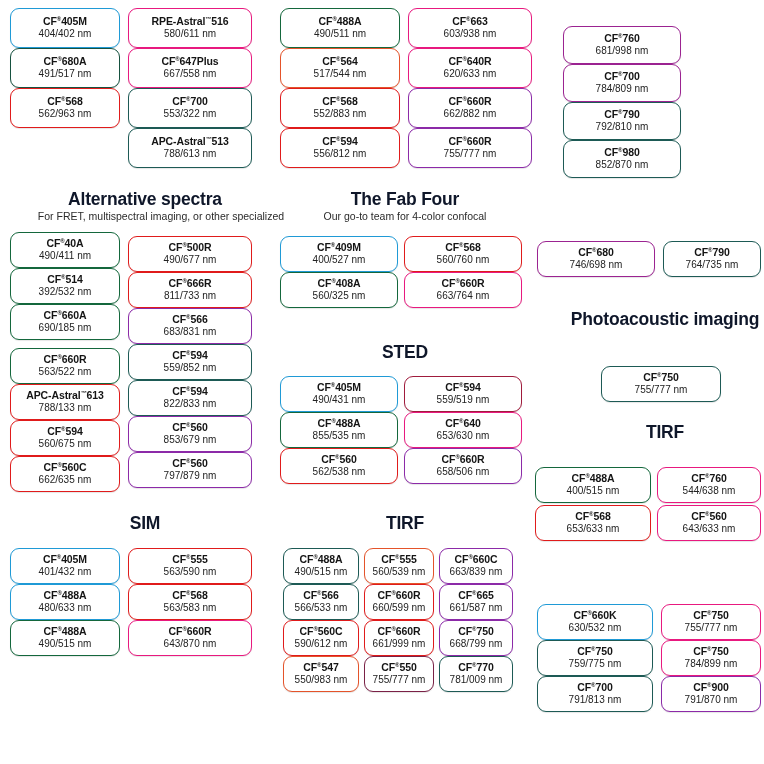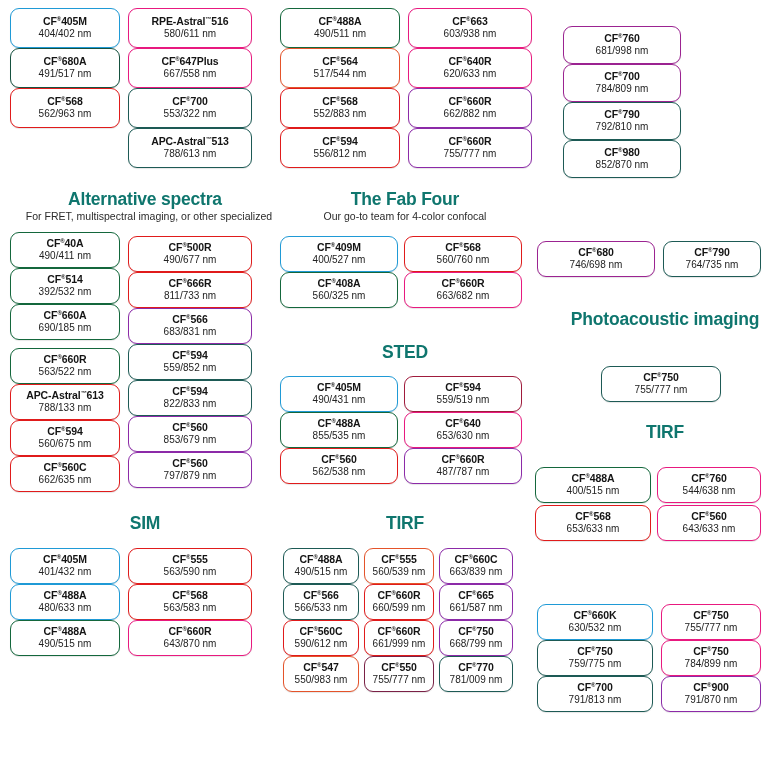--- a/index.html
+++ b/index.html
@@ -54,21 +54,21 @@
     font-size: 6px;
     vertical-align: super;
     line-height: 0;
   }
 
   
   .sec-title {
     position: absolute;
     font-size: 17.5px;
     font-weight: bold;
-    color: #0f766e;
+    color: #0f172a;
     text-align: center;
     letter-spacing: -0.2px;
     line-height: 1.12;
   }
   .sec-sub {
     position: absolute;
     font-size: 10.5px;
     color: #2b2b2b;
     text-align: center;
     white-space: nowrap;
@@ -148,21 +148,21 @@
     </div>
     <div class="card" style="left: 563px; top: 102px; width: 118px; height: 38px; border-color: rgb(29, 90, 85);">
       <div class="name">CF<sup>®</sup>790</div>
       <div class="wl">792/810 nm</div>
     </div>
     <div class="card" style="left: 563px; top: 140px; width: 118px; height: 38px; border-color: rgb(29, 90, 85);">
       <div class="name">CF<sup>®</sup>980</div>
       <div class="wl">852/870 nm</div>
     </div>
     <div class="sec-title" style="left: 8px; top: 190px; width: 274px;">Alternative spectra</div>
-    <div class="sec-sub" style="left: 12px; top: 210px; width: 274px;">For FRET, multispectral imaging, or other specialized</div>
+    <div class="sec-sub" style="left: 24px; top: 210px; width: 274px;">For FRET, multispectral imaging, or other specialized</div>
     <div class="card" style="left: 10px; top: 232px; width: 110px; height: 36px; border-color: rgb(20, 103, 60);">
       <div class="name">CF<sup>®</sup>40A</div>
       <div class="wl">490/411 nm</div>
     </div>
     <div class="card" style="left: 10px; top: 268px; width: 110px; height: 36px; border-color: rgb(20, 103, 60);">
       <div class="name">CF<sup>®</sup>514</div>
       <div class="wl">392/532 nm</div>
     </div>
     <div class="card" style="left: 10px; top: 304px; width: 110px; height: 36px; border-color: rgb(20, 103, 60);">
       <div class="name">CF<sup>®</sup>660A</div>
@@ -221,21 +221,21 @@
     <div class="card" style="left: 280px; top: 272px; width: 118px; height: 36px; border-color: rgb(20, 103, 60);">
       <div class="name">CF<sup>®</sup>408A</div>
       <div class="wl">560/325 nm</div>
     </div>
     <div class="card" style="left: 404px; top: 236px; width: 118px; height: 36px; border-color: rgb(224, 27, 27);">
       <div class="name">CF<sup>®</sup>568</div>
       <div class="wl">560/760 nm</div>
     </div>
     <div class="card" style="left: 404px; top: 272px; width: 118px; height: 36px; border-color: rgb(232, 25, 127);">
       <div class="name">CF<sup>®</sup>660R</div>
-      <div class="wl">663/682 nm</div>
+      <div class="wl">663/764 nm</div>
     </div>
     <div class="sec-title" style="left: 280px; top: 343px; width: 250px;">STED</div>
     <div class="card" style="left: 280px; top: 376px; width: 118px; height: 36px; border-color: rgb(31, 154, 214);">
       <div class="name">CF<sup>®</sup>405M</div>
       <div class="wl">490/431 nm</div>
     </div>
     <div class="card" style="left: 280px; top: 412px; width: 118px; height: 36px; border-color: rgb(20, 103, 60);">
       <div class="name">CF<sup>®</sup>488A</div>
       <div class="wl">855/535 nm</div>
     </div>
@@ -246,21 +246,21 @@
     <div class="card" style="left: 404px; top: 376px; width: 118px; height: 36px; border-color: rgb(160, 27, 60);">
       <div class="name">CF<sup>®</sup>594</div>
       <div class="wl">559/519 nm</div>
     </div>
     <div class="card" style="left: 404px; top: 412px; width: 118px; height: 36px; border-color: rgb(232, 25, 127);">
       <div class="name">CF<sup>®</sup>640</div>
       <div class="wl">653/630 nm</div>
     </div>
     <div class="card" style="left: 404px; top: 448px; width: 118px; height: 36px; border-color: rgb(140, 42, 168);">
       <div class="name">CF<sup>®</sup>660R</div>
-      <div class="wl">487/787 nm</div>
+      <div class="wl">658/506 nm</div>
     </div>
     <div class="sec-title" style="left: 8px; top: 514px; width: 274px;">SIM</div>
     <div class="card" style="left: 10px; top: 548px; width: 110px; height: 36px; border-color: rgb(31, 154, 214);">
       <div class="name">CF<sup>®</sup>405M</div>
       <div class="wl">401/432 nm</div>
     </div>
     <div class="card" style="left: 10px; top: 584px; width: 110px; height: 36px; border-color: rgb(31, 154, 214);">
       <div class="name">CF<sup>®</sup>488A</div>
       <div class="wl">480/633 nm</div>
     </div>

